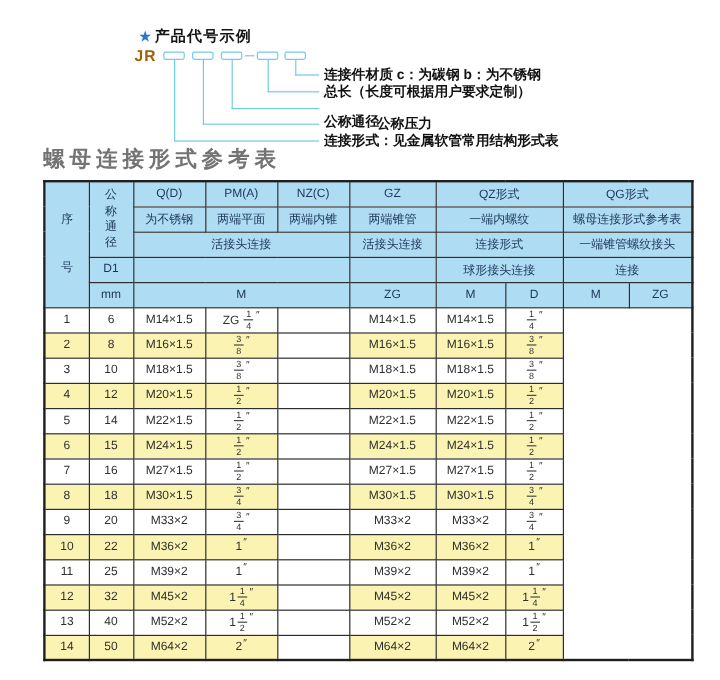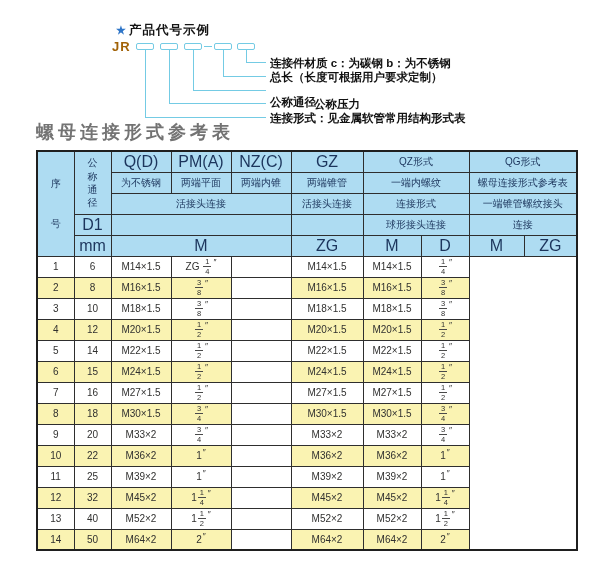--- a/index.html
+++ b/index.html
@@ -48,21 +48,21 @@
   table.ref th, table.ref td{
     border:1px solid var(--grid);
     text-align:center;vertical-align:middle;
     padding:0 1px;overflow:hidden;white-space:nowrap;
   }
   table.ref thead th{
     background:var(--header-bg);
     font-weight:normal;color:var(--header-text);
     height:21px;font-size:10px;
   }
-  table.ref thead th.lat{font-size:16px;}
+  table.ref thead th.lat{font-size:10px;}
   .th-serial{font-size:11px;}
   .th-serial span{display:block;line-height:1;}
   .th-serial span + span{margin-top:30px;}
   .th-dia span{display:block;line-height:1.32;font-size:10px;}
   table.ref tbody td{height:21px;background:#ffffff;}
   table.ref tbody tr.alt td{background:var(--alt-row-bg);}
   table.ref tbody td.c-qzm{background:#ffffff !important;}
   
   .fr{display:inline-block;vertical-align:middle;text-align:center;font-size:7.5px;line-height:1;margin:0 1px;color:inherit;}
   .fr .n{display:block;border-bottom:1px solid #4a4a4a;padding:0 2px 1px;}

